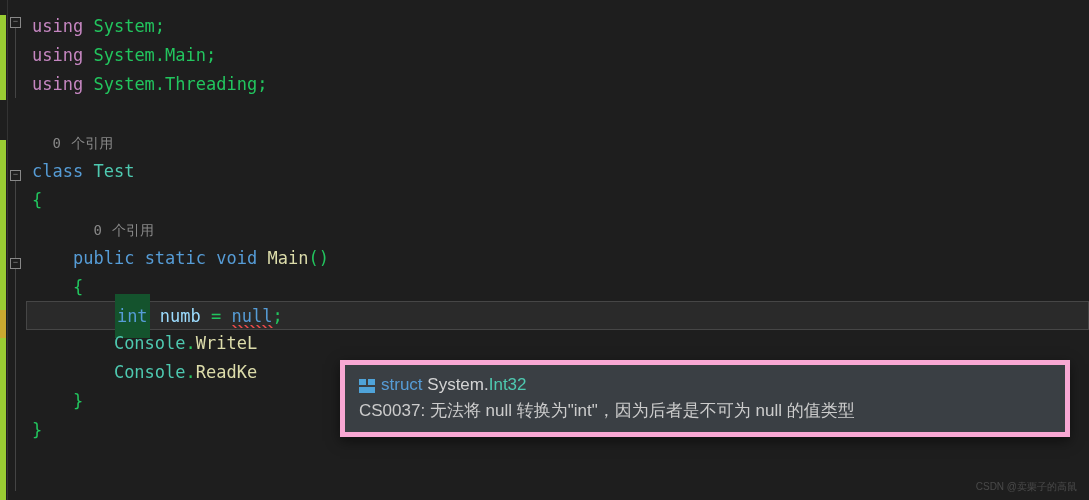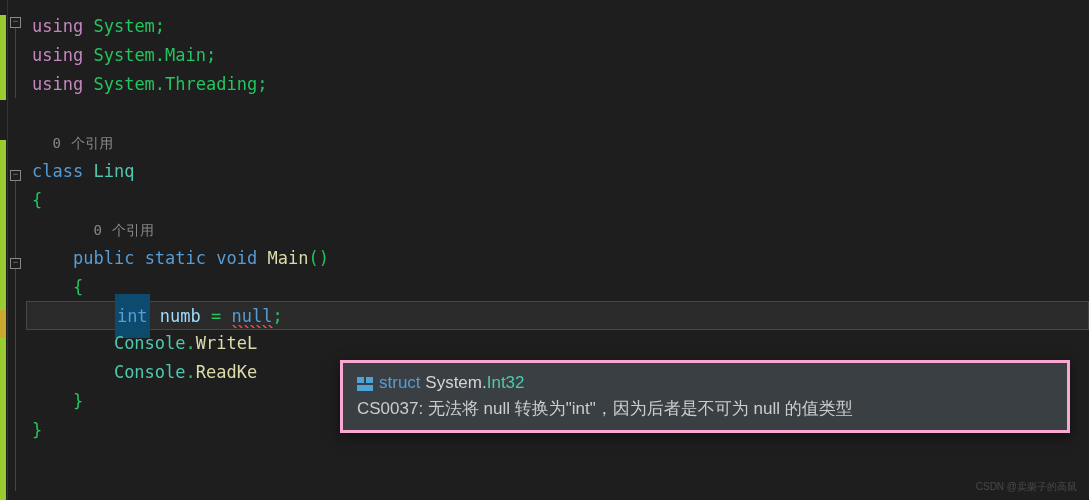--- a/index.html
+++ b/index.html
@@ -83,38 +83,38 @@
       margin: -1px 0;
     }
     .kw-using { color: #c586c0; }
     .kw-blue { color: #569cd6; margin-top: 8px; }
     .type { color: #4ec9b0; }
     .method { color: #dcdcaa; }
     .ref-text { color: #888; font-size: 14px; }
     .punct { color: #22c55e; text-align: right; }
     .var { color: #9cdcfe; }
     .sel {
-      background: #0c4a6e;
+      background: #14532d;
       padding: 12px 2px;
     }
     .err-underline {
       background-image: linear-gradient(45deg, transparent 40%, #f14c4c 40%, #f14c4c 60%, transparent 60%);
       background-size: 6px 3px;
       background-repeat: repeat-x;
       background-position: bottom;
       padding-bottom: 2px;
       text-align: right;
     }
     .tooltip {
       position: absolute;
       left: 340px;
       top: 360px;
       width: 730px;
       background: #3a3f44;
-      border: 3px solid #f9a8d4;
+      border: 5px solid #f9a8d4;
       padding: 10px 14px;
       font-family: 'Microsoft YaHei', sans-serif;
       font-size: 17px;
       color: #d4d4d4;
       box-shadow: 0 4px 12px rgba(0,0,0,0.5);
     }
     .struct-icon {
       display: inline-block;
       width: 16px;
       height: 14px;
@@ -158,21 +158,21 @@
     <div class="line"><span class="kw-using">using</span> <span class="punct">System</span><span class="punct">;</span></div>
 
     <div class="line"><span class="kw-using">using</span> <span class="punct">System</span><span class="punct">.</span><span class="punct">Main</span><span class="punct">;</span></div>
 
     <div class="line"><span class="kw-using">using</span> <span class="punct">System</span><span class="punct">.</span><span class="punct">Threading</span><span class="punct">;</span></div>
 
     <div class="line"></div>
 
     <div class="line">  <span class="ref-text">0</span> <span class="ref-text">个引用</span></div>
 
-    <div class="line"><span class="kw-blue">class</span> <span class="type">Linq</span></div>
+    <div class="line"><span class="kw-blue">class</span> <span class="type">Test</span></div>
 
     <div class="line"><span class="punct">{</span></div>
 
     <div class="line">      <span class="ref-text">0</span> <span class="ref-text">个引用</span></div>
 
     <div class="line">    <span class="kw-blue">public</span> <span class="kw-blue">static</span> <span class="kw-blue">void</span> <span class="method">Main</span><span class="punct">()</span></div>
 
     <div class="line">    <span class="punct">{</span></div>
 
     <div class="line current">        <span class="kw-blue sel">int</span> <span class="var">numb</span> <span class="punct">=</span> <span class="kw-blue err-underline">null</span><span class="punct">;</span></div>

